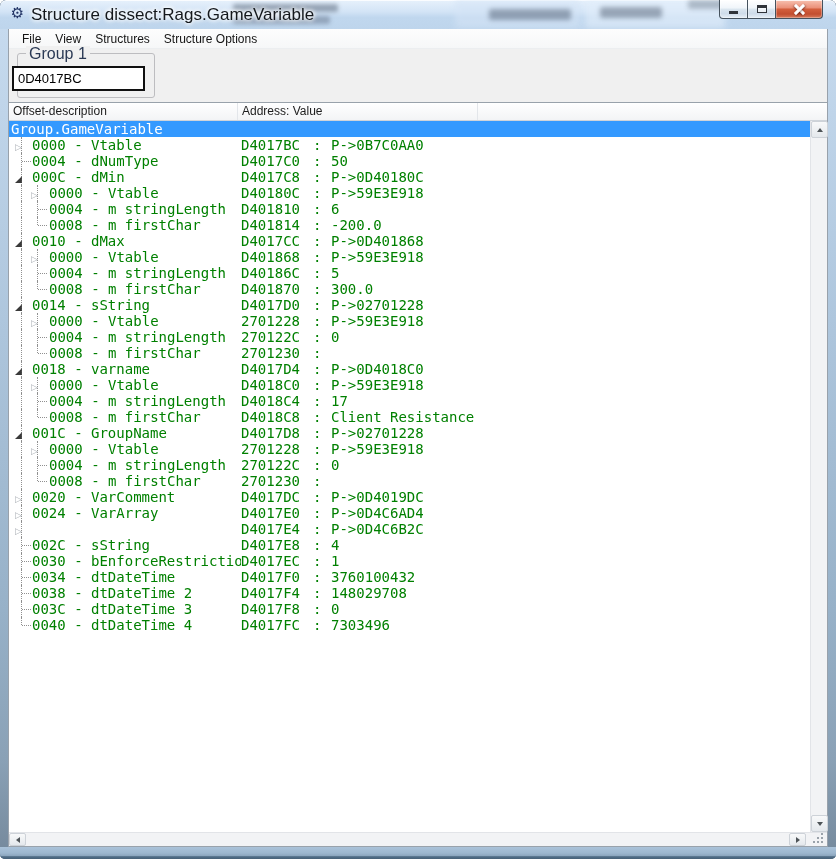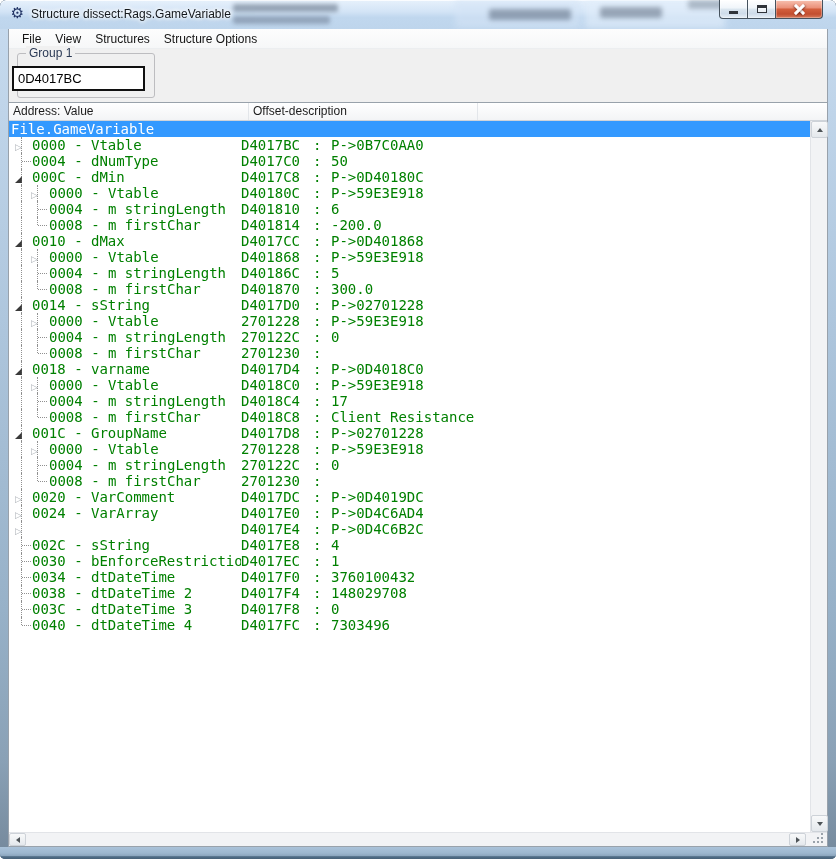--- a/index.html
+++ b/index.html
@@ -28,21 +28,21 @@
   .blob.b-found { left:600px; top:7px;  width:62px;  height:11px; background:#526074; opacity:.5; filter:blur(2.5px); }
   .blob.b-dark-top { left:688px; top:0; width:76px; height:9px; background:#5a6878; opacity:.4; filter:blur(2.5px); }
 
   .app-icon {
     position:absolute; left:9px; top:5px; width:17px; height:17px;
     font-size:15px; line-height:17px; color:#223465; text-align:center;
     font-family:"DejaVu Sans", sans-serif;
   }
   .title-text {
     position:absolute; left:31px; top:0; height:20px; line-height:29px;
-    font-size:12px; color:#14181c; white-space:nowrap;
+    font-size:17px; color:#14181c; white-space:nowrap;
     text-shadow:0 0 4px #fff, 0 0 4px #fff, 0 0 6px #fff;
   }
 
   .win-controls { position:absolute; top:0; right:13px; height:19px; display:flex; }
   .win-btn {
     height:19px; border:1px solid #45525e; border-top:none;
     display:flex; align-items:center; justify-content:center;
     box-shadow: inset 0 1px 0 rgba(255,255,255,.75), inset 0 0 0 1px rgba(255,255,255,.3);
   }
   .win-btn.minb { width:29px; border-radius:0 0 0 4px;
@@ -78,21 +78,21 @@
   }
   .menu-item { font-size:12px; color:#141414; padding:0 7px; line-height:20px; cursor:default; }
 
   .panel { height:53px; position:relative; background:#f0f0f0; }
   .groupbox {
     position:absolute; left:8px; top:4px; width:138px; height:45px;
     border:1px solid #bdbdc0; border-radius:3px;
   }
   .groupbox-label {
     position:absolute; left:8px; top:-8px; background:#f0f0f0; padding:0 3px;
-    font-size:12px; color:#2b3a55; line-height:15px;
+    font-size:16px; color:#2b3a55; line-height:15px;
   }
   .addr-input {
     position:absolute; left:3px; top:17px; width:133px; height:25px;
     border:2px solid #101010; background:#fff; font-family:"Liberation Sans", sans-serif;
     font-size:13px; color:#000; padding:0 4px; outline:none;
   }
 
   .grid { flex:1; display:flex; flex-direction:column; border-top:1px solid #99a2ab; border-bottom:1px solid #99a2ab; background:#fff; min-height:0; }
   .headers { height:18px; display:flex; background:linear-gradient(180deg,#ffffff,#f3f4f6); border-bottom:1px solid #cfd4da; }
   .hcol { font-size:12px; color:#1c1c1c; line-height:17px; padding-left:4px; border-right:1px solid #e3e6ea; overflow:hidden; white-space:nowrap; }
@@ -188,29 +188,29 @@
 
     <div class="panel">
       <div class="groupbox">
         <span class="groupbox-label">Group 1</span>
       </div>
       <input class="addr-input" type="text" value="0D4017BC" style="">
     </div>
 
     <div class="grid">
       <div class="headers">
+        <div class="hcol c1">Offset-description</div>
         <div class="hcol c2">Address: Value</div>
-        <div class="hcol c1">Offset-description</div>
         <div class="hcol c3"></div>
       </div>
 
       <div class="bodyrow">
         <div class="tree">
             <div class="row sel">
-              <span class="desc l0">File.GameVariable</span>
+              <span class="desc l0">Group.GameVariable</span>
             </div>
             <div class="row">
               <span class="g1"></span>
               <span class="exp x1 c">▷</span>
               <span class="desc l1">0000 - Vtable</span>
               <span class="addr">D4017BC</span>
               <span class="colon">:</span>
               <span class="val">P-&gt;0B7C0AA0</span>
             </div>
             <div class="row">

